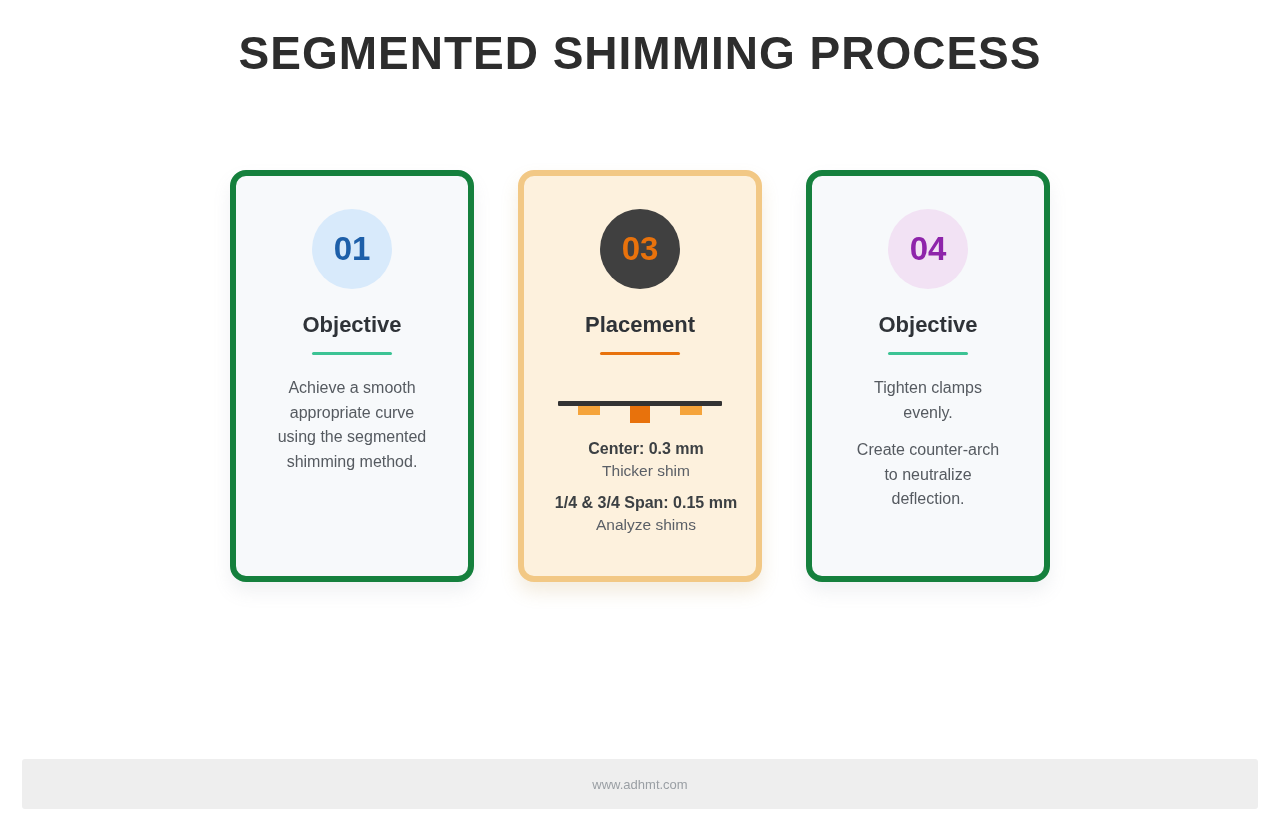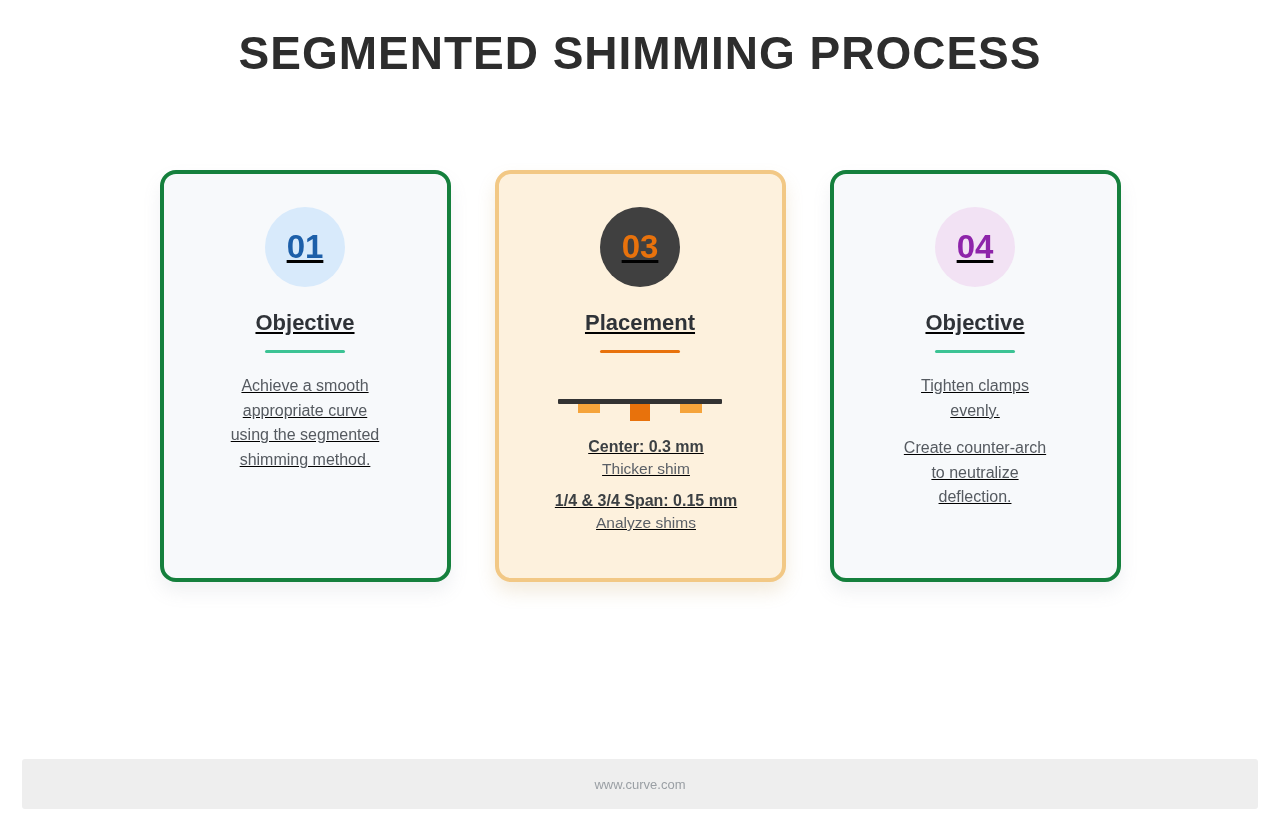--- a/index.html
+++ b/index.html
@@ -24,26 +24,25 @@
 
   .cards {
     position: absolute;
     top: 170px; left: 0; right: 0;
     display: flex;
     justify-content: center;
     gap: 44px;
   }
 
   .card {
-    width: 291px; height: 412px;
+    width: 244px; height: 412px;
     background: #f7f9fb;
-    border: 4px solid #15803d;
+    border: 6px solid #15803d;
     border-radius: 16px;
     box-shadow: 0 10px 18px rgba(130,140,160,0.12);
-    text-decoration: underline;
   }
   .card.highlight {
     background: #fdf1dd;
     border-color: #f2c885;
     box-shadow: 0 10px 18px rgba(190,150,80,0.18);
   }
 
   .circle {
     width: 80px; height: 80px;
     border-radius: 50%;
@@ -178,14 +177,14 @@
         <span class="line">Create counter-arch</span>
         <span class="line">to neutralize</span>
         <span class="line">deflection.</span>
       </p>
     </div>
   </div>
 
 </div>
 
 <div class="footer">
-  <span>www.curve.com</span>
+  <span>www.adhmt.com</span>
 </div>
 
 </body></html>

